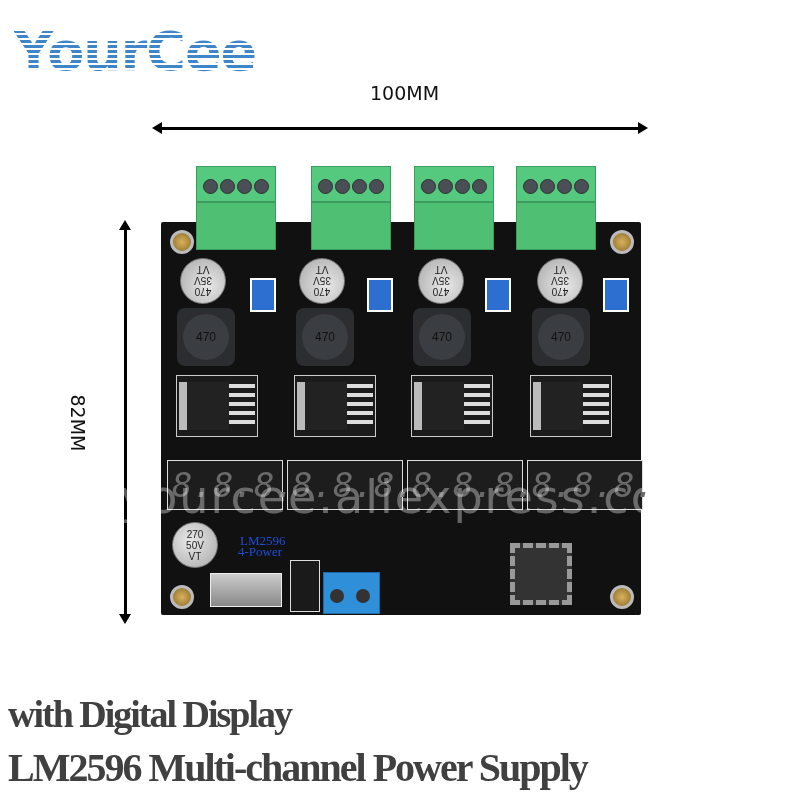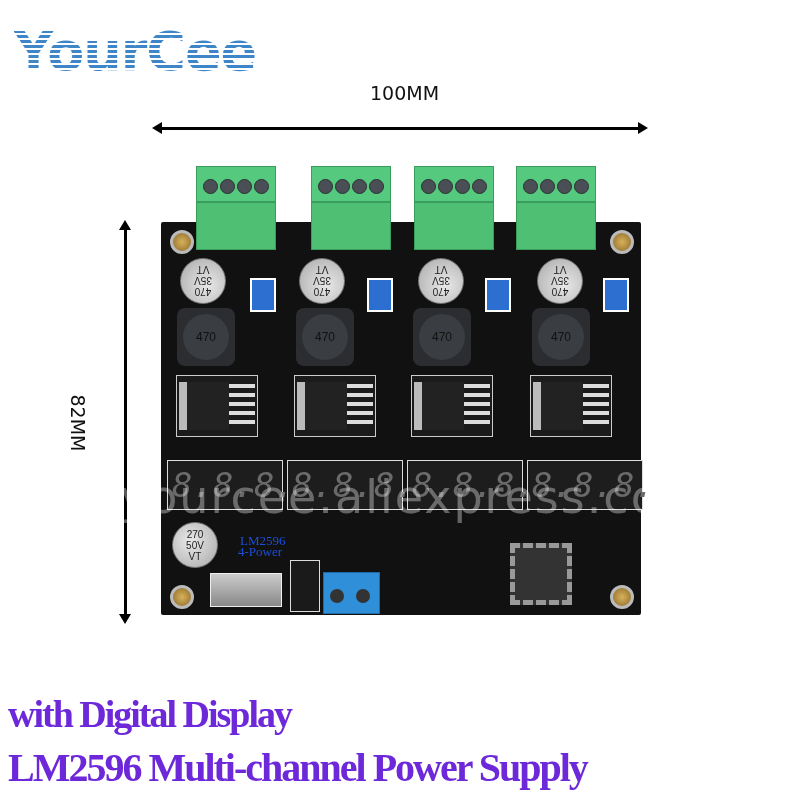--- a/index.html
+++ b/index.html
@@ -34,21 +34,21 @@
   .display{top:460px;width:116px;height:50px;background:#1d1d1d;border:1px solid #ddd;display:flex;justify-content:space-around;align-items:center;padding:0 4px;box-sizing:border-box;}
   .seg{font-family:"DejaVu Sans Mono",monospace;font-size:34px;color:#6a6a6a;font-style:italic;}
   .bigcap{left:172px;top:522px;width:44px;height:44px;}
   .silk{color:#1d4ed8;font-family:"Liberation Serif",serif;font-size:13px;line-height:15px;}
   .bluetb{left:323px;top:572px;width:55px;height:40px;background:#2f8fd8;border:1px solid #1c6aa8;}
   .bluetb i{position:absolute;top:16px;width:14px;height:14px;border-radius:50%;background:#333;}
   .mcu{left:510px;top:543px;width:52px;height:52px;background:#333;border:5px solid #999;border-style:dashed;}
   .switch{left:210px;top:573px;width:70px;height:32px;background:linear-gradient(#ccc,#888);border:1px solid #eee;}
   .mount{width:18px;height:18px;border-radius:50%;background:radial-gradient(circle,#d8b15a,#8a6a2a);border:3px solid #bbb;}
   .watermark{left:120px;top:470px;font-size:46px;color:rgba(255,255,255,0.35);letter-spacing:2px;font-family:"DejaVu Sans",sans-serif;}
-  .caption{left:8px;font-family:"Liberation Serif",serif;font-weight:bold;color:#6d28d9;letter-spacing:-2px;}
+  .caption{left:8px;font-family:"Liberation Serif",serif;font-weight:bold;color:#404040;letter-spacing:-2px;}
   .caption1{top:692px;font-size:38px;}
   .caption2{top:744px;font-size:40px;}
 </style>
 </head>
 <body>
 
 <div class="abs logo">YourCee</div>
 
 <div class="abs dim-h-label">100MM</div>
 <div class="abs arrow-h"></div>

